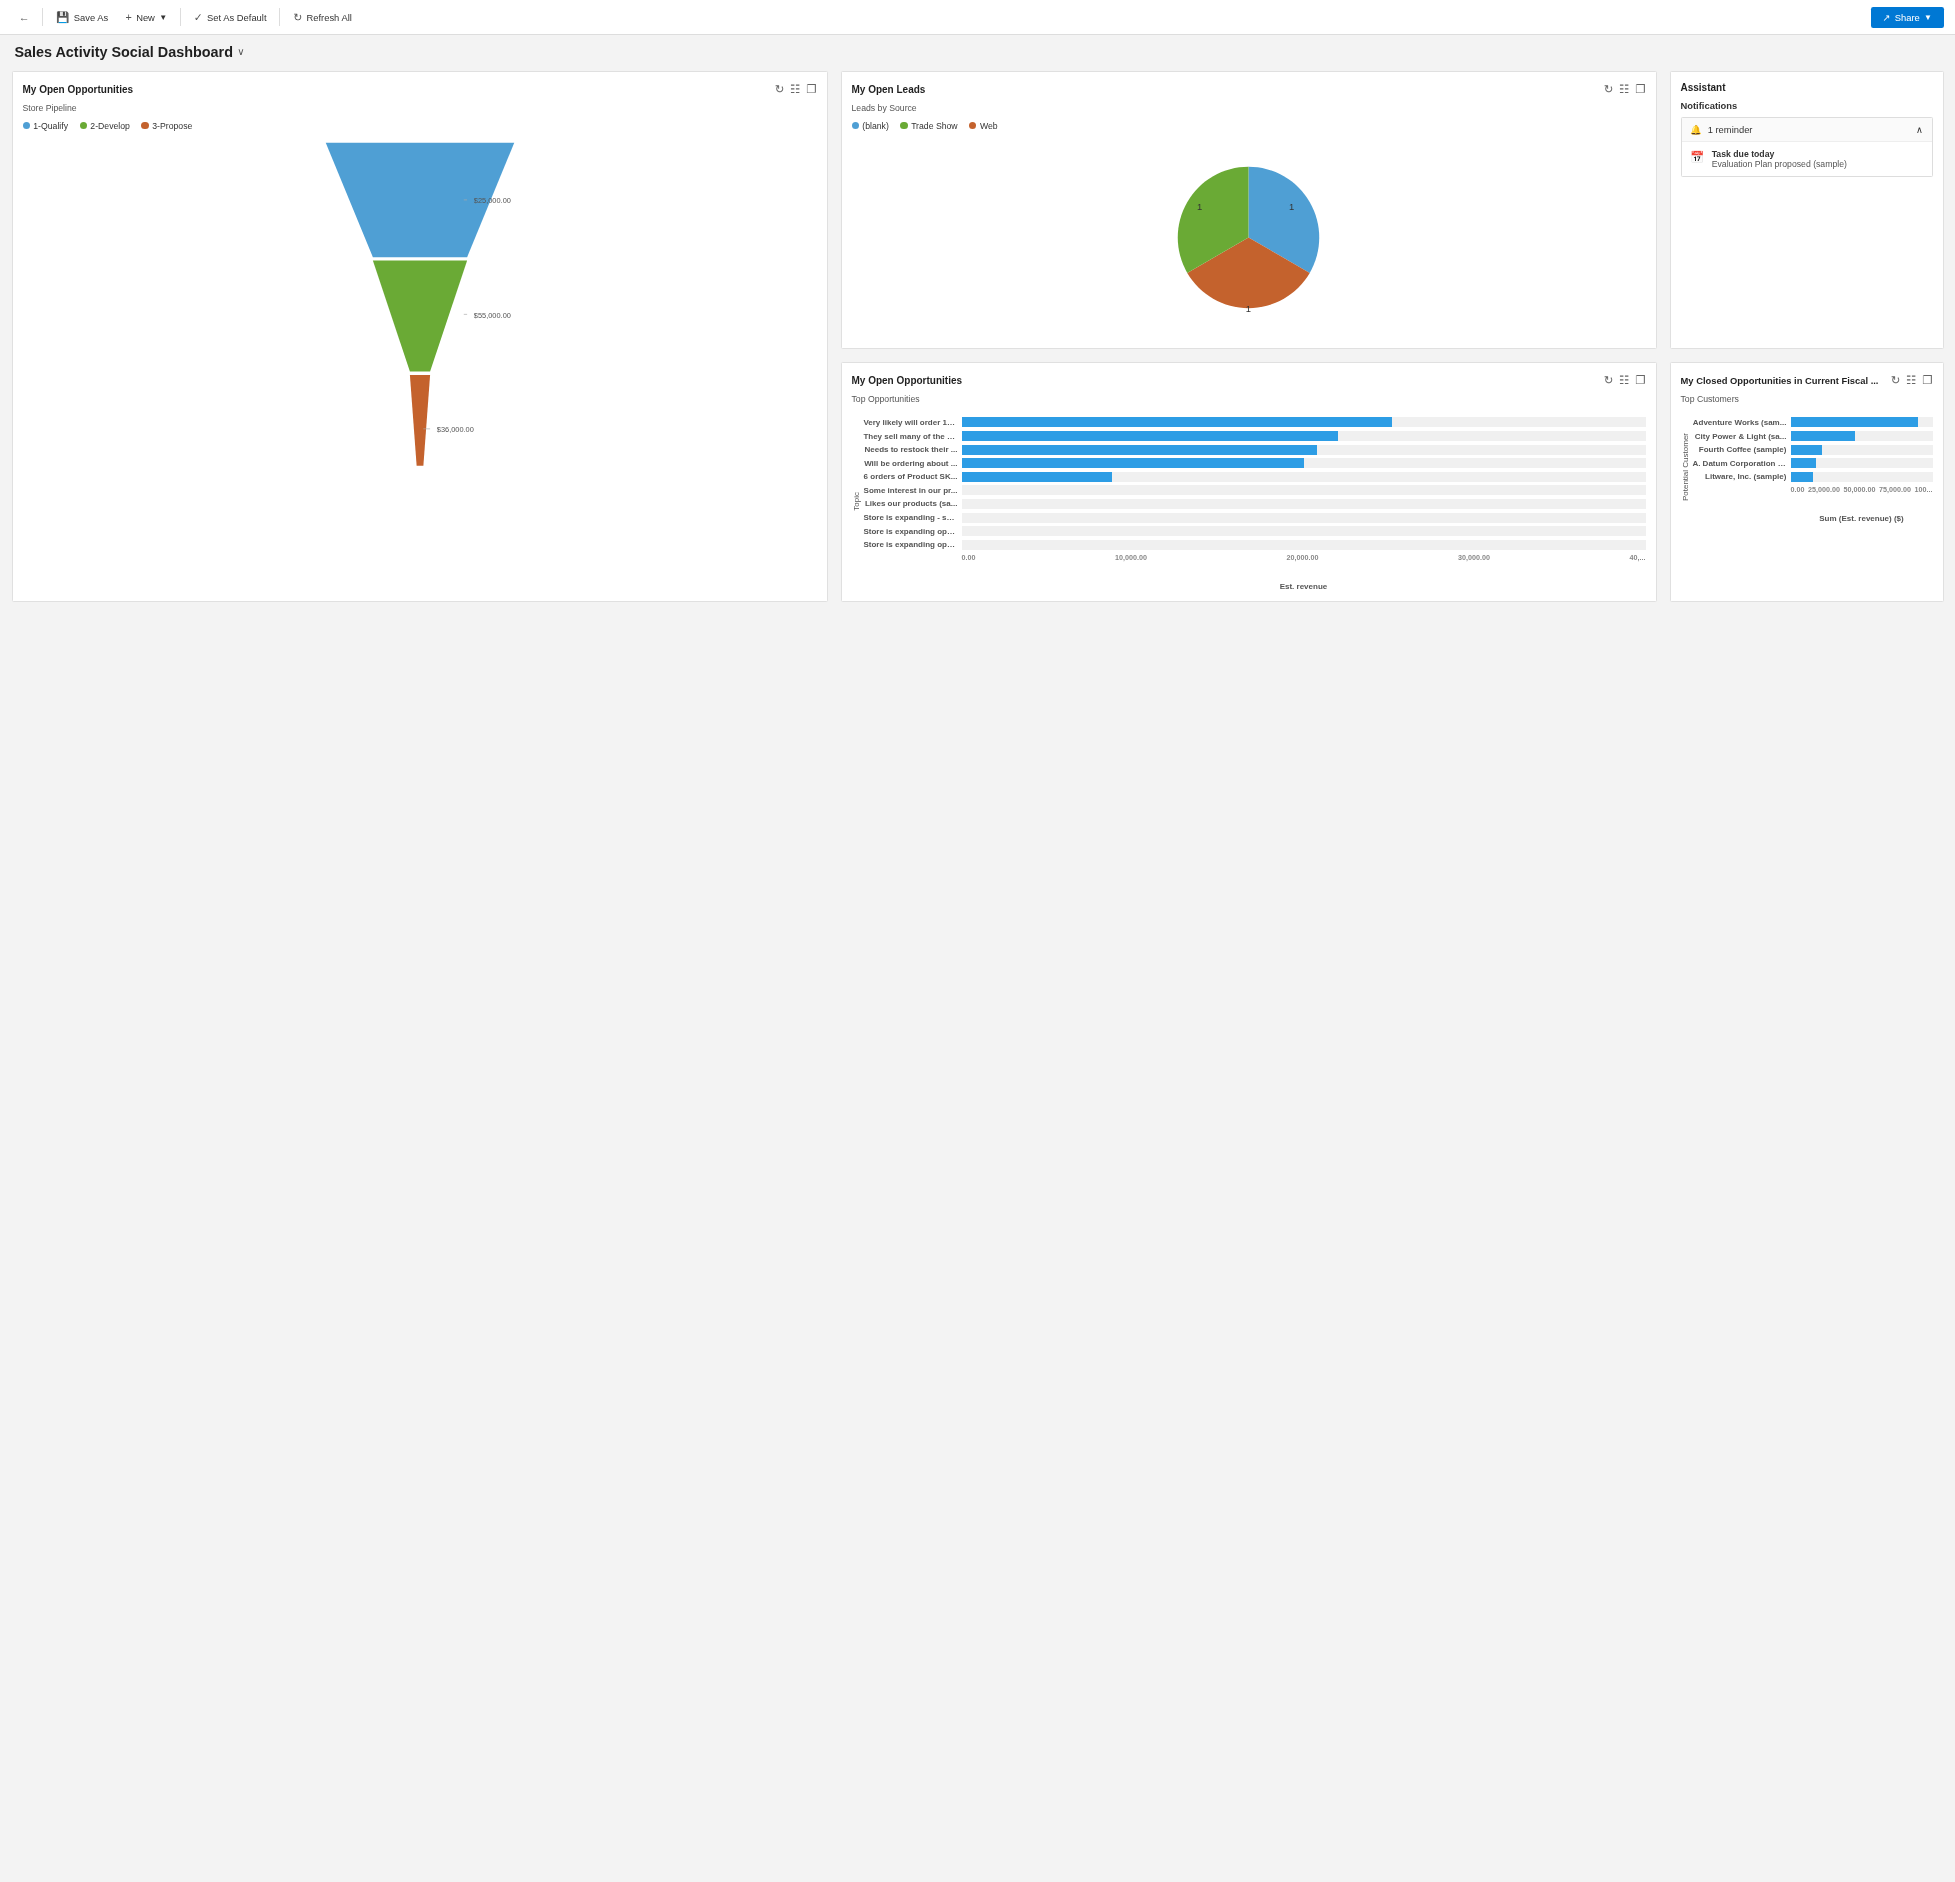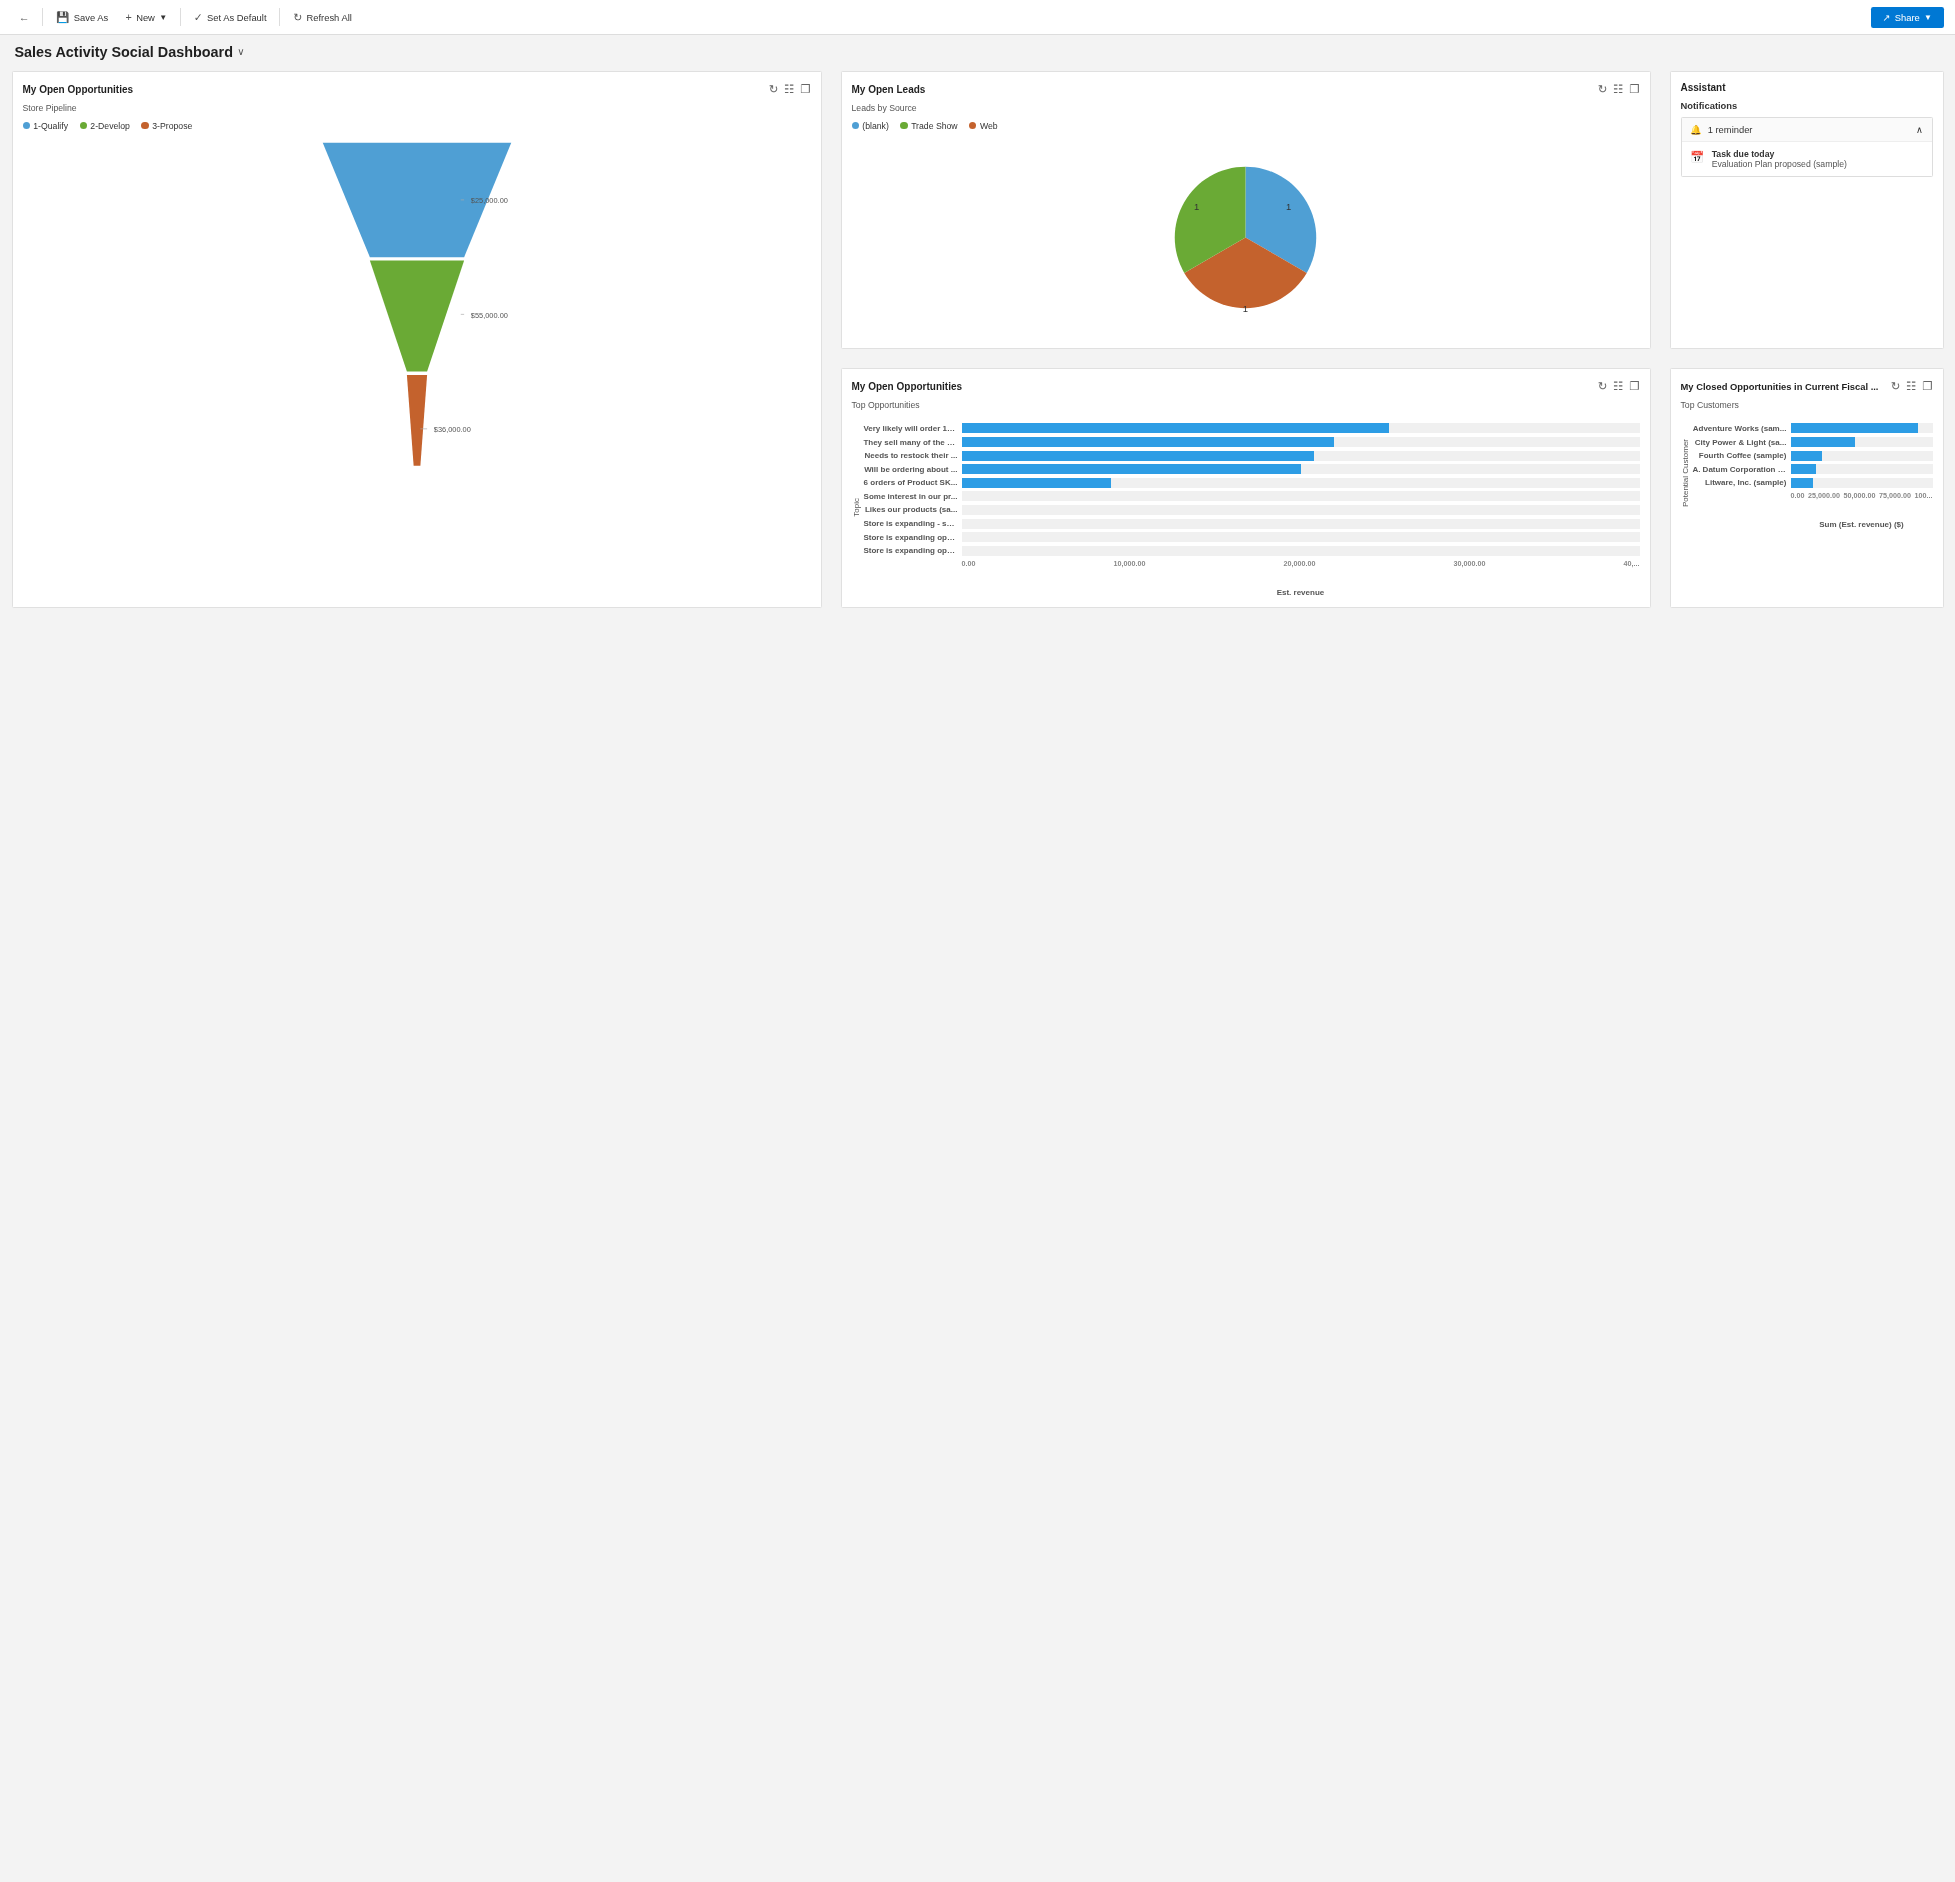--- a/index.html
+++ b/index.html
@@ -30,21 +30,21 @@
       display: flex; align-items: center; gap: 4.3px;
     }
     .page-title { font-size: 14.4px; font-weight: 700; color: #1f1f1f; }
     .page-title-chevron { color: #555; font-size: 10px; }
 
     
     .dashboard {
       display: grid;
       grid-template-columns: 1fr 1fr 274px;
       grid-template-rows: auto auto;
-      gap: 19px;
+      gap: 13px;
       padding: 5.8px 11.5px 11.5px;
     }
 
     .card {
       background: #fff; border: 0.7px solid #e0e0e0;
       border-radius: 1.4px; padding: 10px;
     }
 
     .card-header {
       display: flex; align-items: center; justify-content: space-between;

